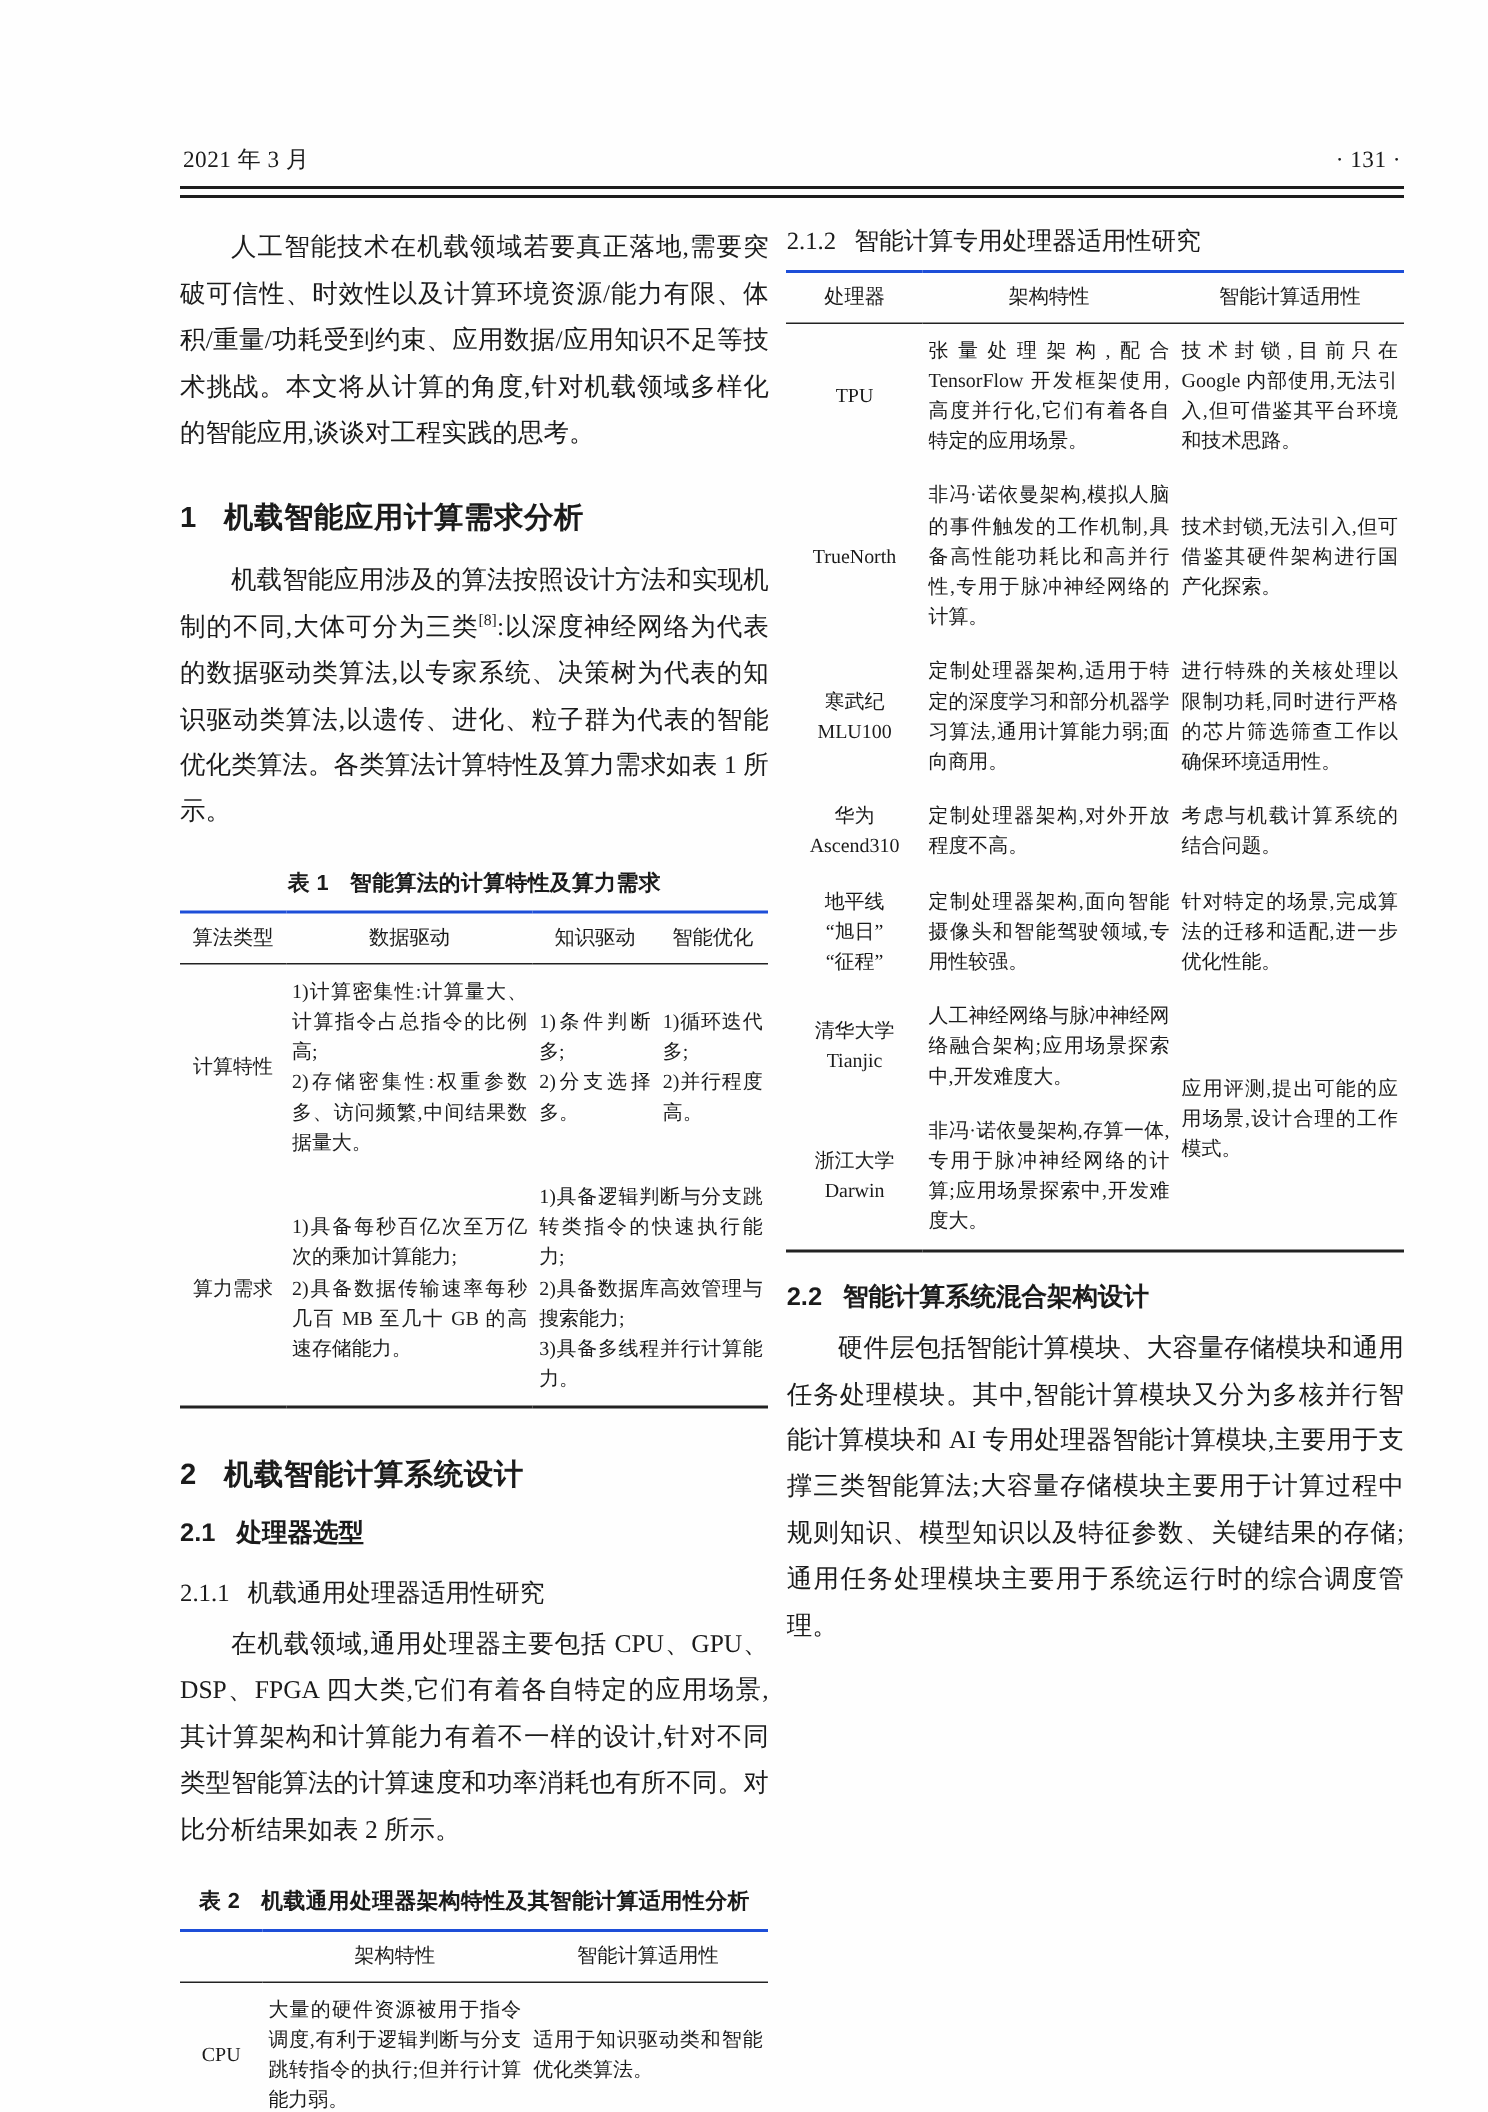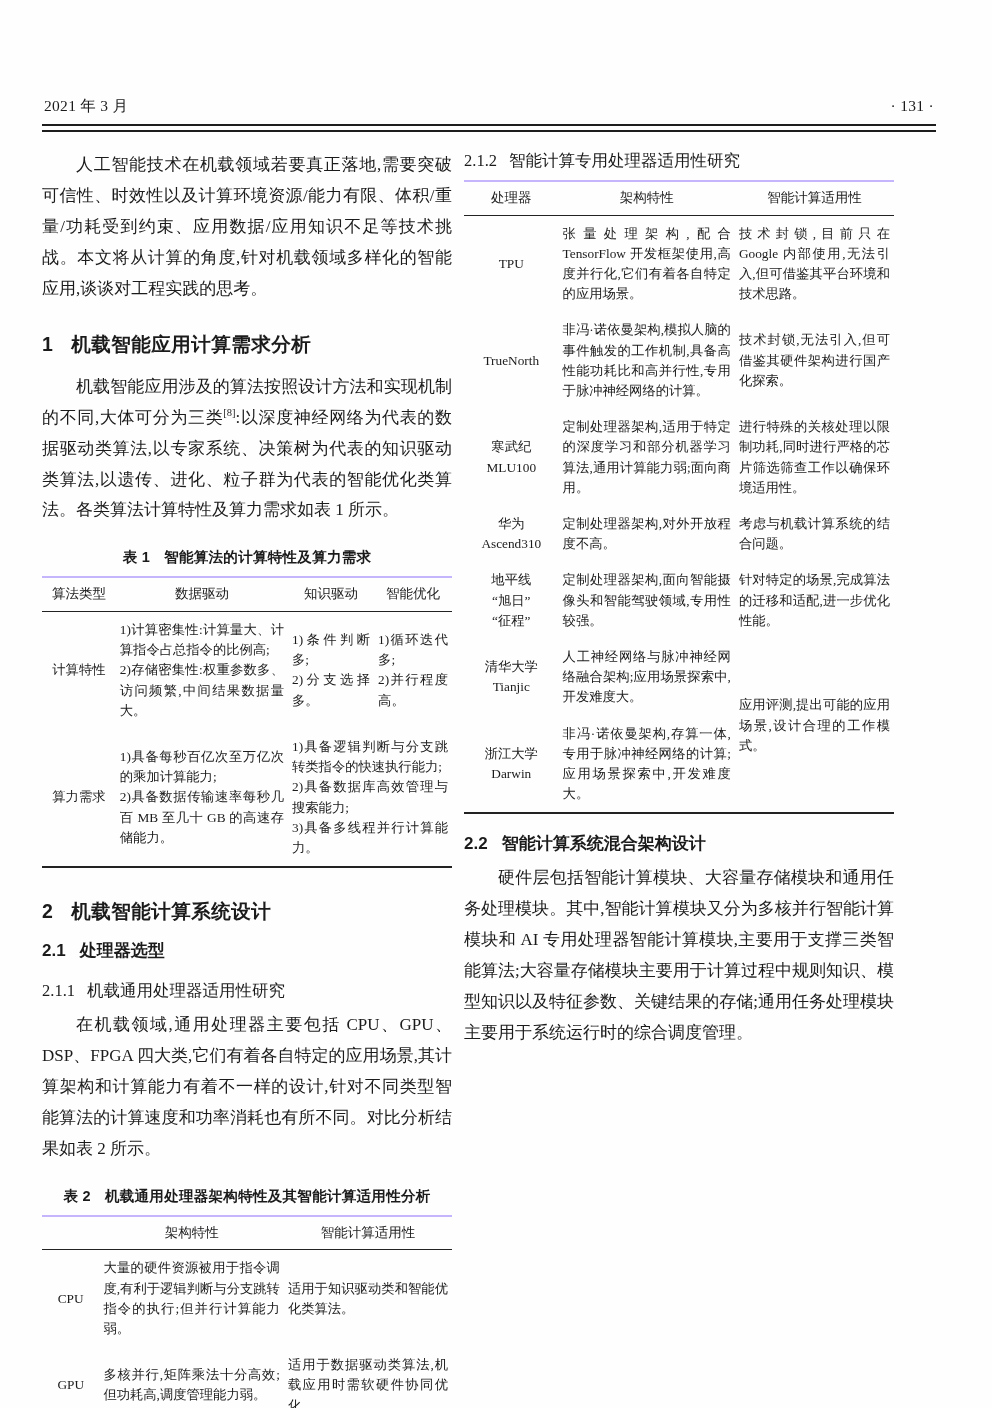--- a/index.html
+++ b/index.html
@@ -2,21 +2,21 @@
 <html lang="zh"><head>
 <meta charset="utf-8">
 <style>
   html,body{margin:0;padding:0;background:#e8e8e8;}
   .page{
     position:relative;
     width:992px;height:1408px;
     margin:0 auto;
     background:#fefefe;
     box-sizing:border-box;
-    padding:96px 56px 0 42px;
+    padding:96px 56px 0 120px;
     overflow:hidden;
     font-family:"Liberation Serif","DejaVu Serif",serif;
     color:#1b1b1b;
   }
   
   .hdr{
     display:flex;justify-content:space-between;align-items:baseline;
     font-size:15.5px;letter-spacing:.3px;
     padding:0 2px 7px 2px;
   }
@@ -50,21 +50,21 @@
   h4.subsub .num{margin-right:12px;}
   
   .tcap{
     font-family:"Liberation Sans","DejaVu Sans",sans-serif;
     font-size:14.5px;font-weight:bold;text-align:center;
     margin:22px 0 9px 0;letter-spacing:.3px;
   }
   .tcap .tno{margin-right:14px;}
   table.tbl{
     width:100%;border-collapse:collapse;
-    border-top:2px solid #c4b5fd;border-bottom:2px solid #222;
+    border-top:2px solid #1d4ed8;border-bottom:2px solid #222;
     font-size:13.3px;line-height:1.52;
     margin-bottom:6px;
   }
   table.tbl thead th{
     font-weight:normal;text-align:center;
     border-bottom:1.5px solid #222;
     padding:6px 3px;font-size:13.5px;
   }
   table.tbl td{
     padding:8px 4px;vertical-align:middle;text-align:justify;

